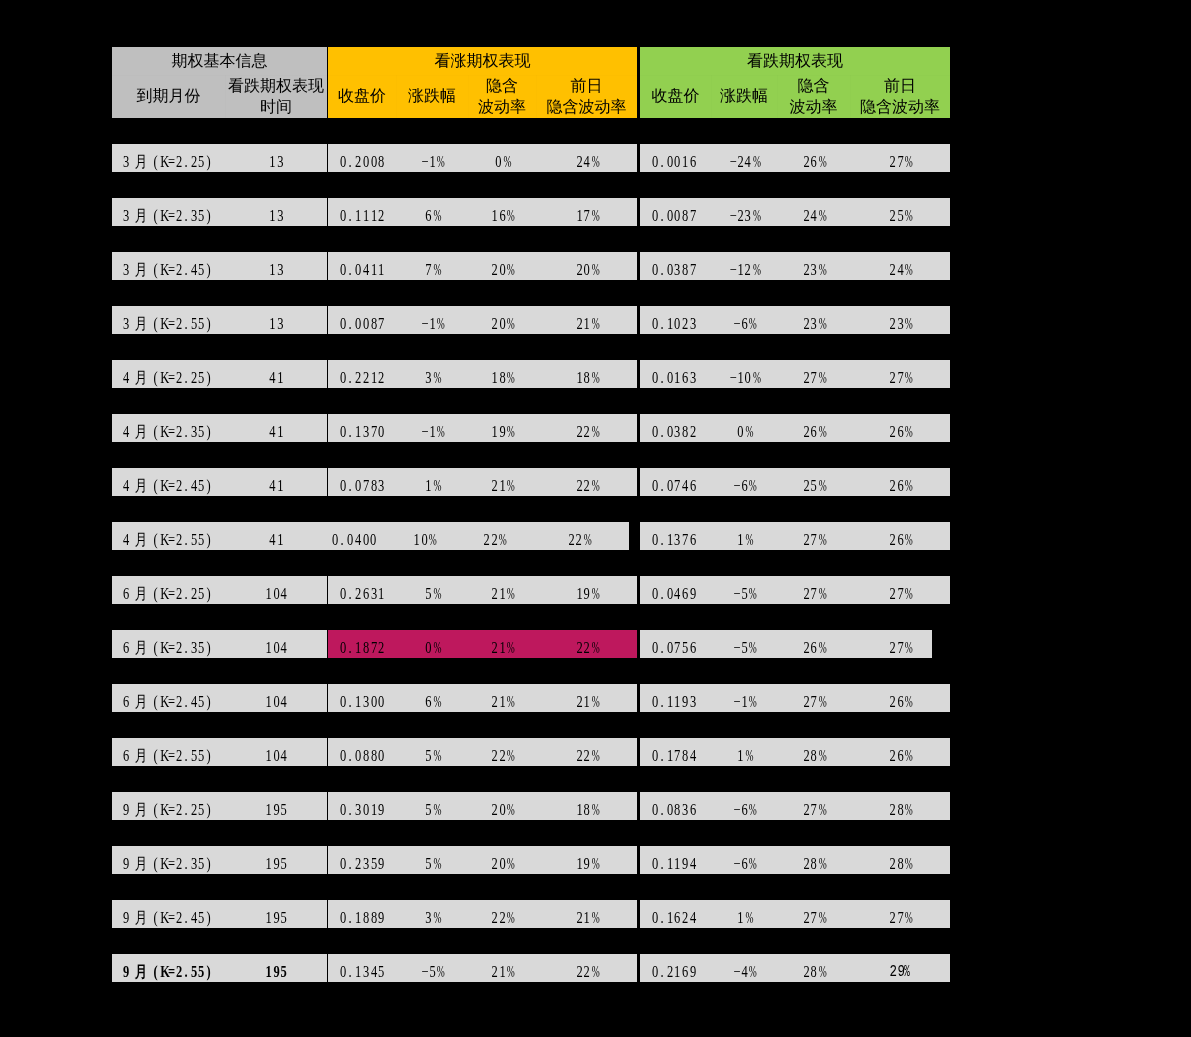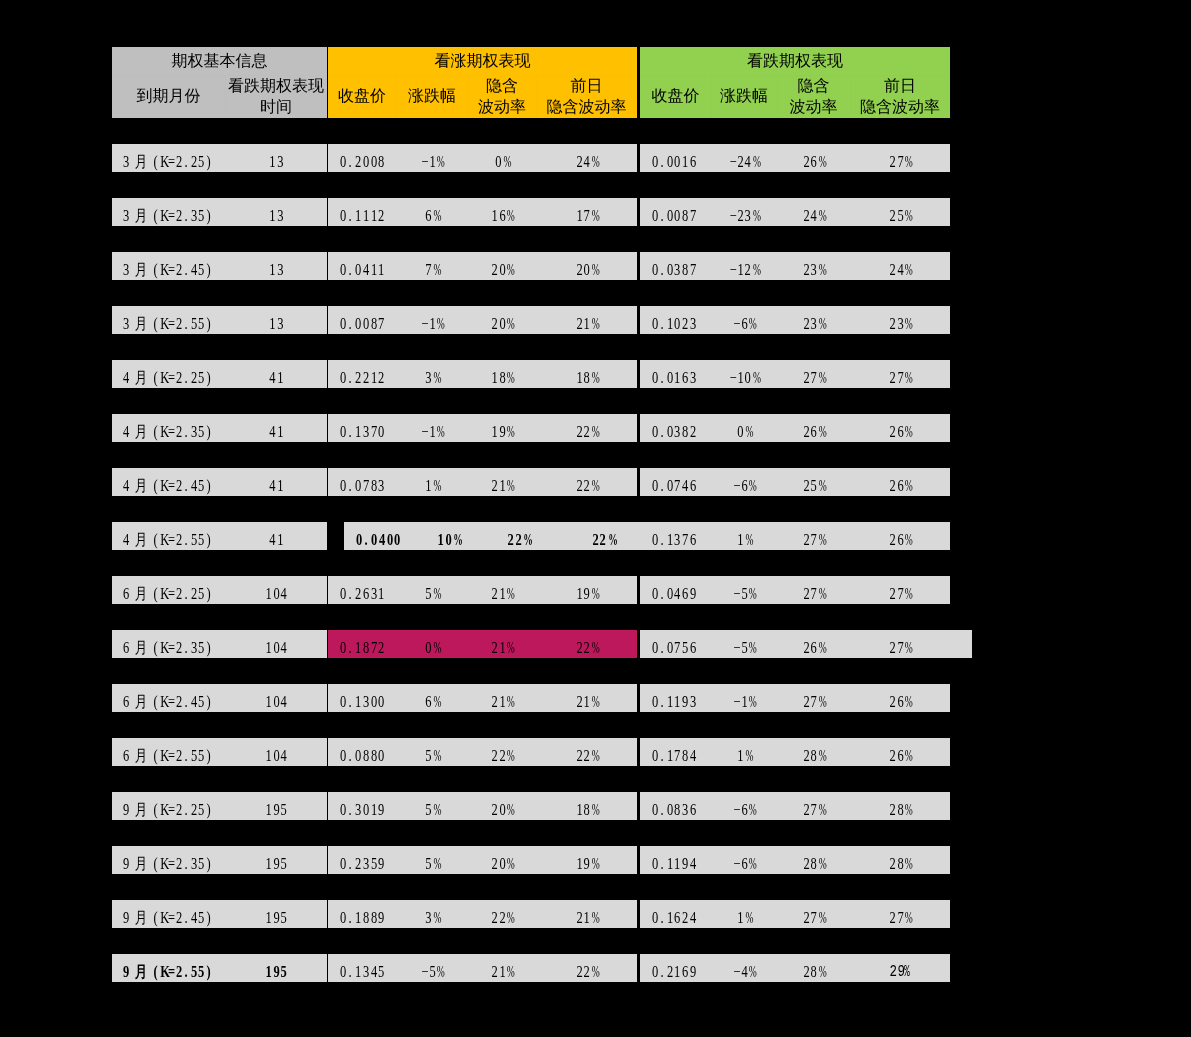--- a/index.html
+++ b/index.html
@@ -262,21 +262,21 @@
             <div class="cell c" style="left: 71px; width: 66px;"><span class="txt"><span class="ch minus"><i>−</i></span><span class="ch"><i>6</i></span><span class="ch pct"><i>%</i></span></span></div>
             <div class="cell c" style="left: 137px; width: 73px;"><span class="txt"><span class="ch"><i>2</i></span><span class="ch"><i>5</i></span><span class="ch pct"><i>%</i></span></span></div>
             <div class="cell c" style="left: 210px; width: 100px;"><span class="txt"><span class="ch"><i>2</i></span><span class="ch"><i>6</i></span><span class="ch pct"><i>%</i></span></span></div>
           </div>
         </div>
         <div class="row">
           <div class="rgroup" style="left: 0px; width: 215px; background: rgb(217, 217, 217);">
             <div class="cell l" style="left: 0px; width: 113px;"><span class="txt" style="left: 9.5px;"><span class="ch"><i>4</i></span><span class="ch sp"><i> </i></span><span class="ch cjk"><i>月</i></span><span class="ch sp"><i> </i></span><span class="ch"><i>(</i></span><span class="ch"><i>K</i></span><span class="ch"><i>=</i></span><span class="ch"><i>2</i></span><span class="ch"><i>.</i></span><span class="ch"><i>5</i></span><span class="ch"><i>5</i></span><span class="ch"><i>)</i></span></span></div>
             <div class="cell c" style="left: 113px; width: 102px;"><span class="txt"><span class="ch"><i>4</i></span><span class="ch"><i>1</i></span></span></div>
           </div>
-          <div class="rgroup" style="left: 232px; width: 309px; background: rgb(217, 217, 217); font-weight: bold;">
+          <div class="rgroup" style="left: 208px; width: 309px; background: rgb(217, 217, 217);">
             <div class="cell l" style="left: 0px; width: 68px;"><span class="txt" style="left: 11px;"><span class="ch"><i>0</i></span><span class="ch"><i>.</i></span><span class="ch"><i>0</i></span><span class="ch"><i>4</i></span><span class="ch"><i>0</i></span><span class="ch"><i>0</i></span></span></div>
             <div class="cell c" style="left: 68px; width: 72px;"><span class="txt"><span class="ch"><i>1</i></span><span class="ch"><i>0</i></span><span class="ch pct"><i>%</i></span></span></div>
             <div class="cell c" style="left: 140px; width: 68px;"><span class="txt"><span class="ch"><i>2</i></span><span class="ch"><i>2</i></span><span class="ch pct"><i>%</i></span></span></div>
             <div class="cell c" style="left: 208px; width: 101px;"><span class="txt"><span class="ch"><i>2</i></span><span class="ch"><i>2</i></span><span class="ch pct"><i>%</i></span></span></div>
           </div>
           <div class="rgroup" style="left: 528px; width: 310px; background: rgb(217, 217, 217);">
             <div class="cell l" style="left: 0px; width: 71px;"><span class="txt" style="left: 10.5px;"><span class="ch"><i>0</i></span><span class="ch"><i>.</i></span><span class="ch"><i>1</i></span><span class="ch"><i>3</i></span><span class="ch"><i>7</i></span><span class="ch"><i>6</i></span></span></div>
             <div class="cell c" style="left: 71px; width: 66px;"><span class="txt"><span class="ch"><i>1</i></span><span class="ch pct"><i>%</i></span></span></div>
             <div class="cell c" style="left: 137px; width: 73px;"><span class="txt"><span class="ch"><i>2</i></span><span class="ch"><i>7</i></span><span class="ch pct"><i>%</i></span></span></div>
             <div class="cell c" style="left: 210px; width: 100px;"><span class="txt"><span class="ch"><i>2</i></span><span class="ch"><i>6</i></span><span class="ch pct"><i>%</i></span></span></div>
@@ -304,21 +304,21 @@
           <div class="rgroup" style="left: 0px; width: 215px; background: rgb(217, 217, 217);">
             <div class="cell l" style="left: 0px; width: 113px;"><span class="txt" style="left: 9.5px;"><span class="ch"><i>6</i></span><span class="ch sp"><i> </i></span><span class="ch cjk"><i>月</i></span><span class="ch sp"><i> </i></span><span class="ch"><i>(</i></span><span class="ch"><i>K</i></span><span class="ch"><i>=</i></span><span class="ch"><i>2</i></span><span class="ch"><i>.</i></span><span class="ch"><i>3</i></span><span class="ch"><i>5</i></span><span class="ch"><i>)</i></span></span></div>
             <div class="cell c" style="left: 113px; width: 102px;"><span class="txt"><span class="ch"><i>1</i></span><span class="ch"><i>0</i></span><span class="ch"><i>4</i></span></span></div>
           </div>
           <div class="rgroup" style="left: 216px; width: 309px; background: #be185d;">
             <div class="cell l" style="left: 0px; width: 68px;"><span class="txt" style="left: 11px;"><span class="ch"><i>0</i></span><span class="ch"><i>.</i></span><span class="ch"><i>1</i></span><span class="ch"><i>8</i></span><span class="ch"><i>7</i></span><span class="ch"><i>2</i></span></span></div>
             <div class="cell c" style="left: 68px; width: 72px;"><span class="txt"><span class="ch"><i>0</i></span><span class="ch pct"><i>%</i></span></span></div>
             <div class="cell c" style="left: 140px; width: 68px;"><span class="txt"><span class="ch"><i>2</i></span><span class="ch"><i>1</i></span><span class="ch pct"><i>%</i></span></span></div>
             <div class="cell c" style="left: 208px; width: 101px;"><span class="txt"><span class="ch"><i>2</i></span><span class="ch"><i>2</i></span><span class="ch pct"><i>%</i></span></span></div>
           </div>
-          <div class="rgroup" style="left: 528px; width: 332px; background: rgb(217, 217, 217);">
+          <div class="rgroup" style="left: 528px; width: 292px; background: rgb(217, 217, 217);">
             <div class="cell l" style="left: 0px; width: 71px;"><span class="txt" style="left: 10.5px;"><span class="ch"><i>0</i></span><span class="ch"><i>.</i></span><span class="ch"><i>0</i></span><span class="ch"><i>7</i></span><span class="ch"><i>5</i></span><span class="ch"><i>6</i></span></span></div>
             <div class="cell c" style="left: 71px; width: 66px;"><span class="txt"><span class="ch minus"><i>−</i></span><span class="ch"><i>5</i></span><span class="ch pct"><i>%</i></span></span></div>
             <div class="cell c" style="left: 137px; width: 73px;"><span class="txt"><span class="ch"><i>2</i></span><span class="ch"><i>6</i></span><span class="ch pct"><i>%</i></span></span></div>
             <div class="cell c" style="left: 210px; width: 100px;"><span class="txt"><span class="ch"><i>2</i></span><span class="ch"><i>7</i></span><span class="ch pct"><i>%</i></span></span></div>
           </div>
         </div>
         <div class="row">
           <div class="rgroup" style="left: 0px; width: 215px; background: rgb(217, 217, 217);">
             <div class="cell l" style="left: 0px; width: 113px;"><span class="txt" style="left: 9.5px;"><span class="ch"><i>6</i></span><span class="ch sp"><i> </i></span><span class="ch cjk"><i>月</i></span><span class="ch sp"><i> </i></span><span class="ch"><i>(</i></span><span class="ch"><i>K</i></span><span class="ch"><i>=</i></span><span class="ch"><i>2</i></span><span class="ch"><i>.</i></span><span class="ch"><i>4</i></span><span class="ch"><i>5</i></span><span class="ch"><i>)</i></span></span></div>
             <div class="cell c" style="left: 113px; width: 102px;"><span class="txt"><span class="ch"><i>1</i></span><span class="ch"><i>0</i></span><span class="ch"><i>4</i></span></span></div>

